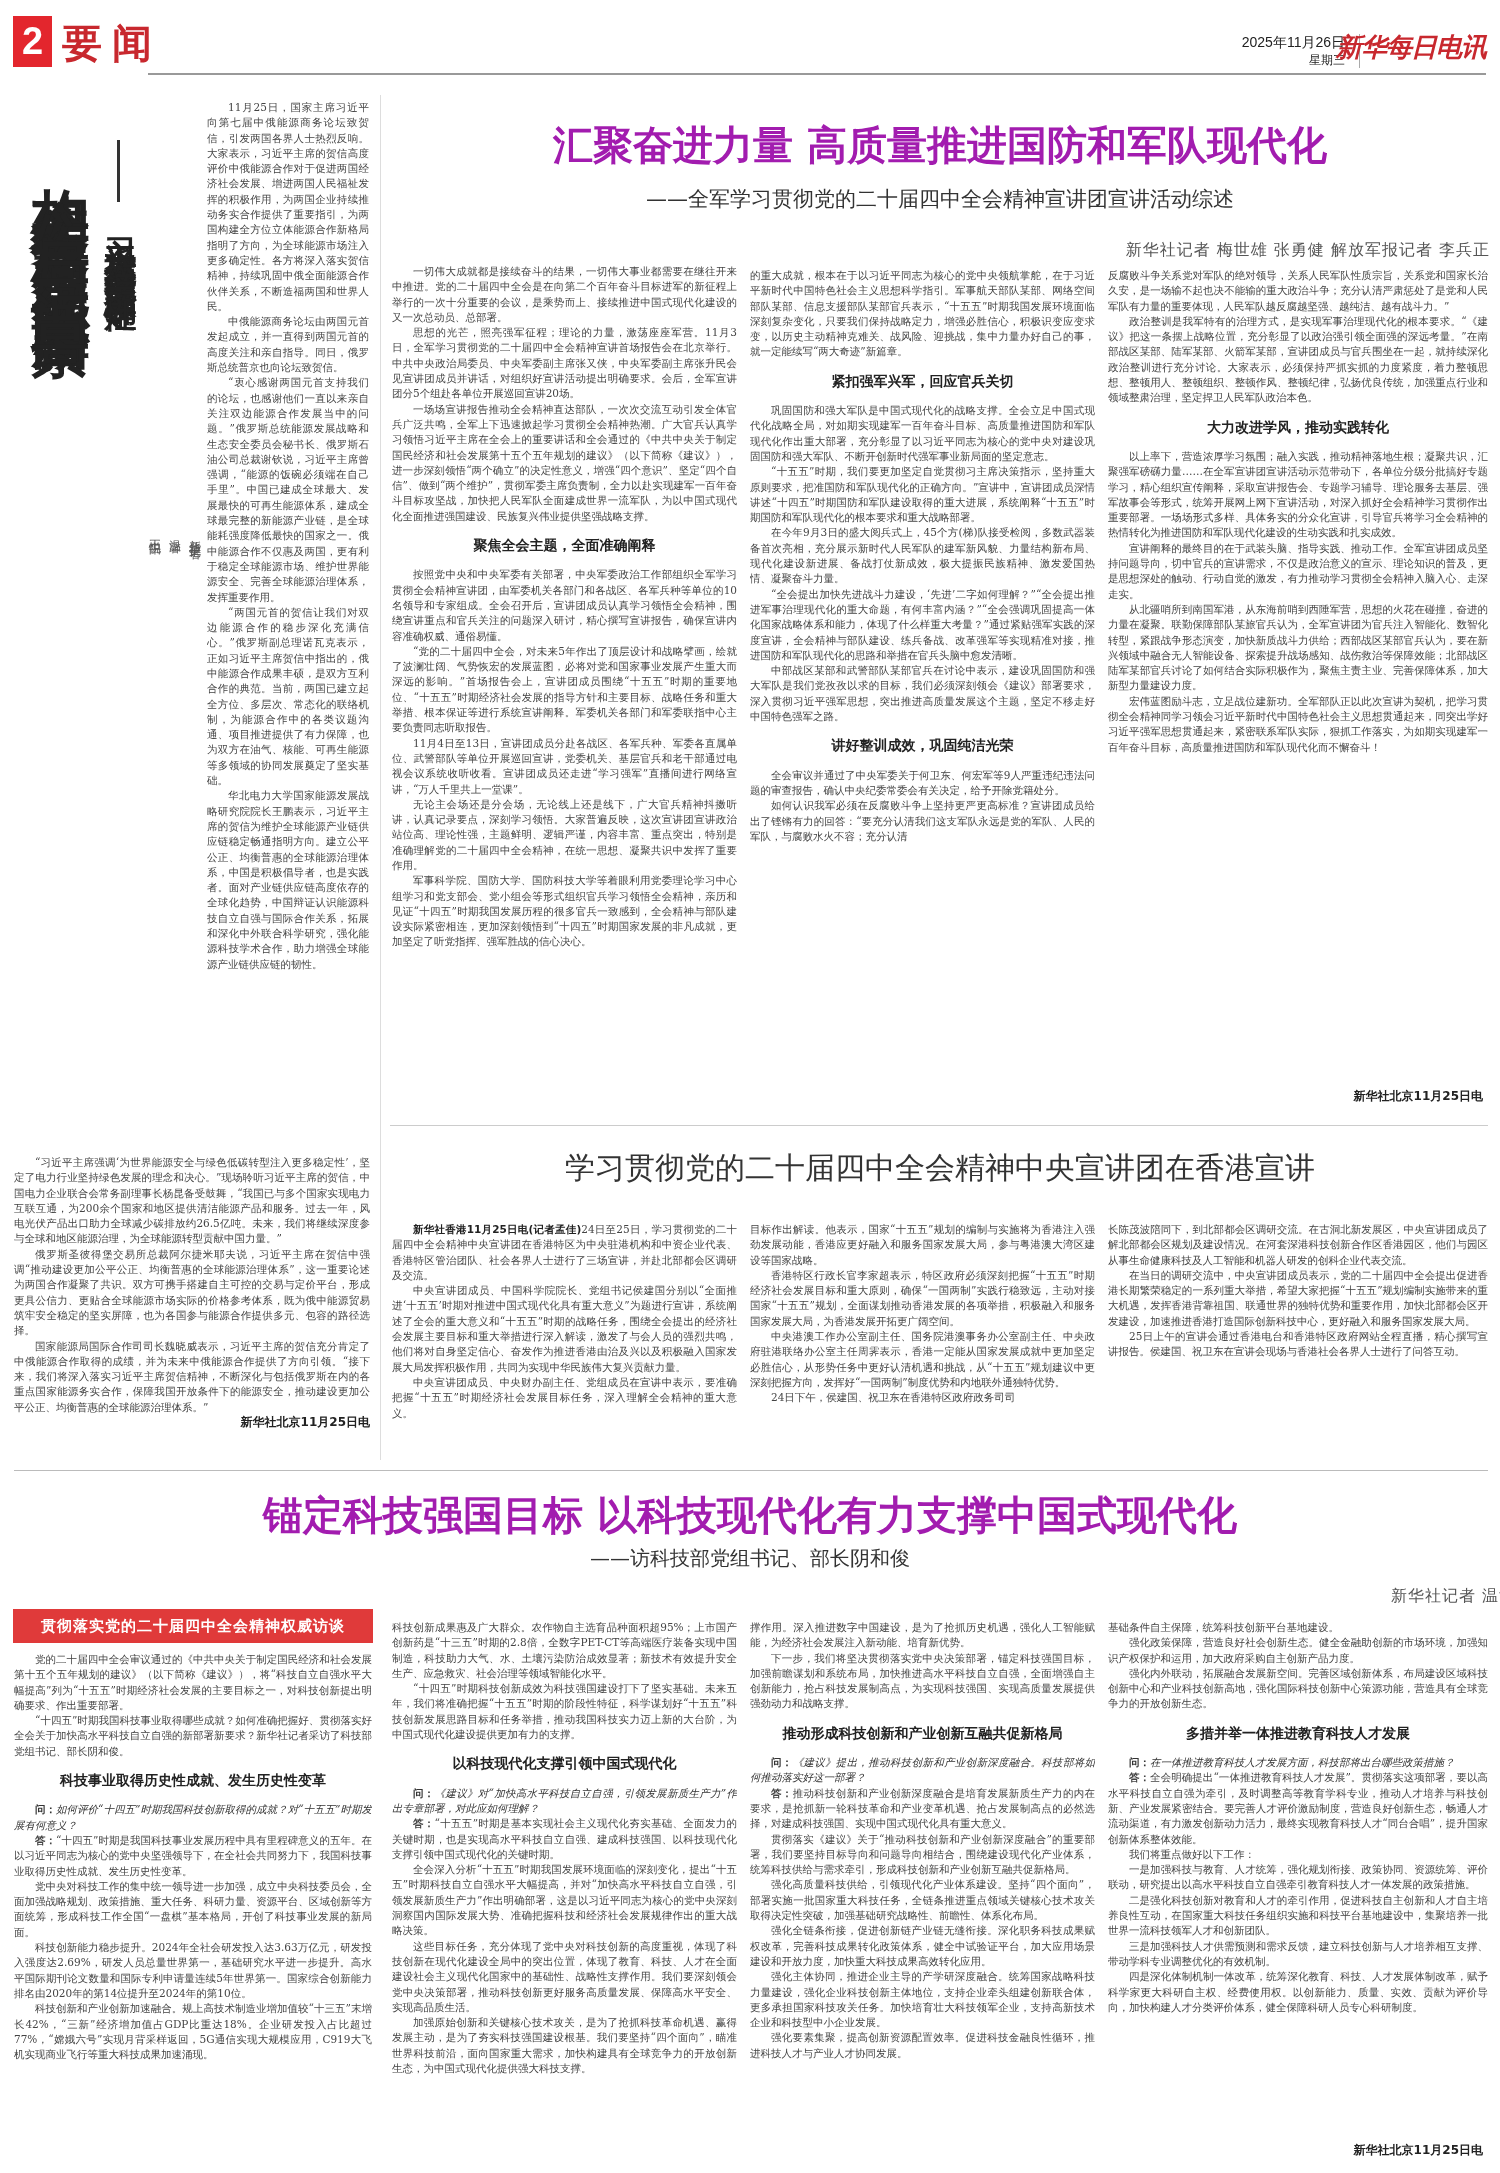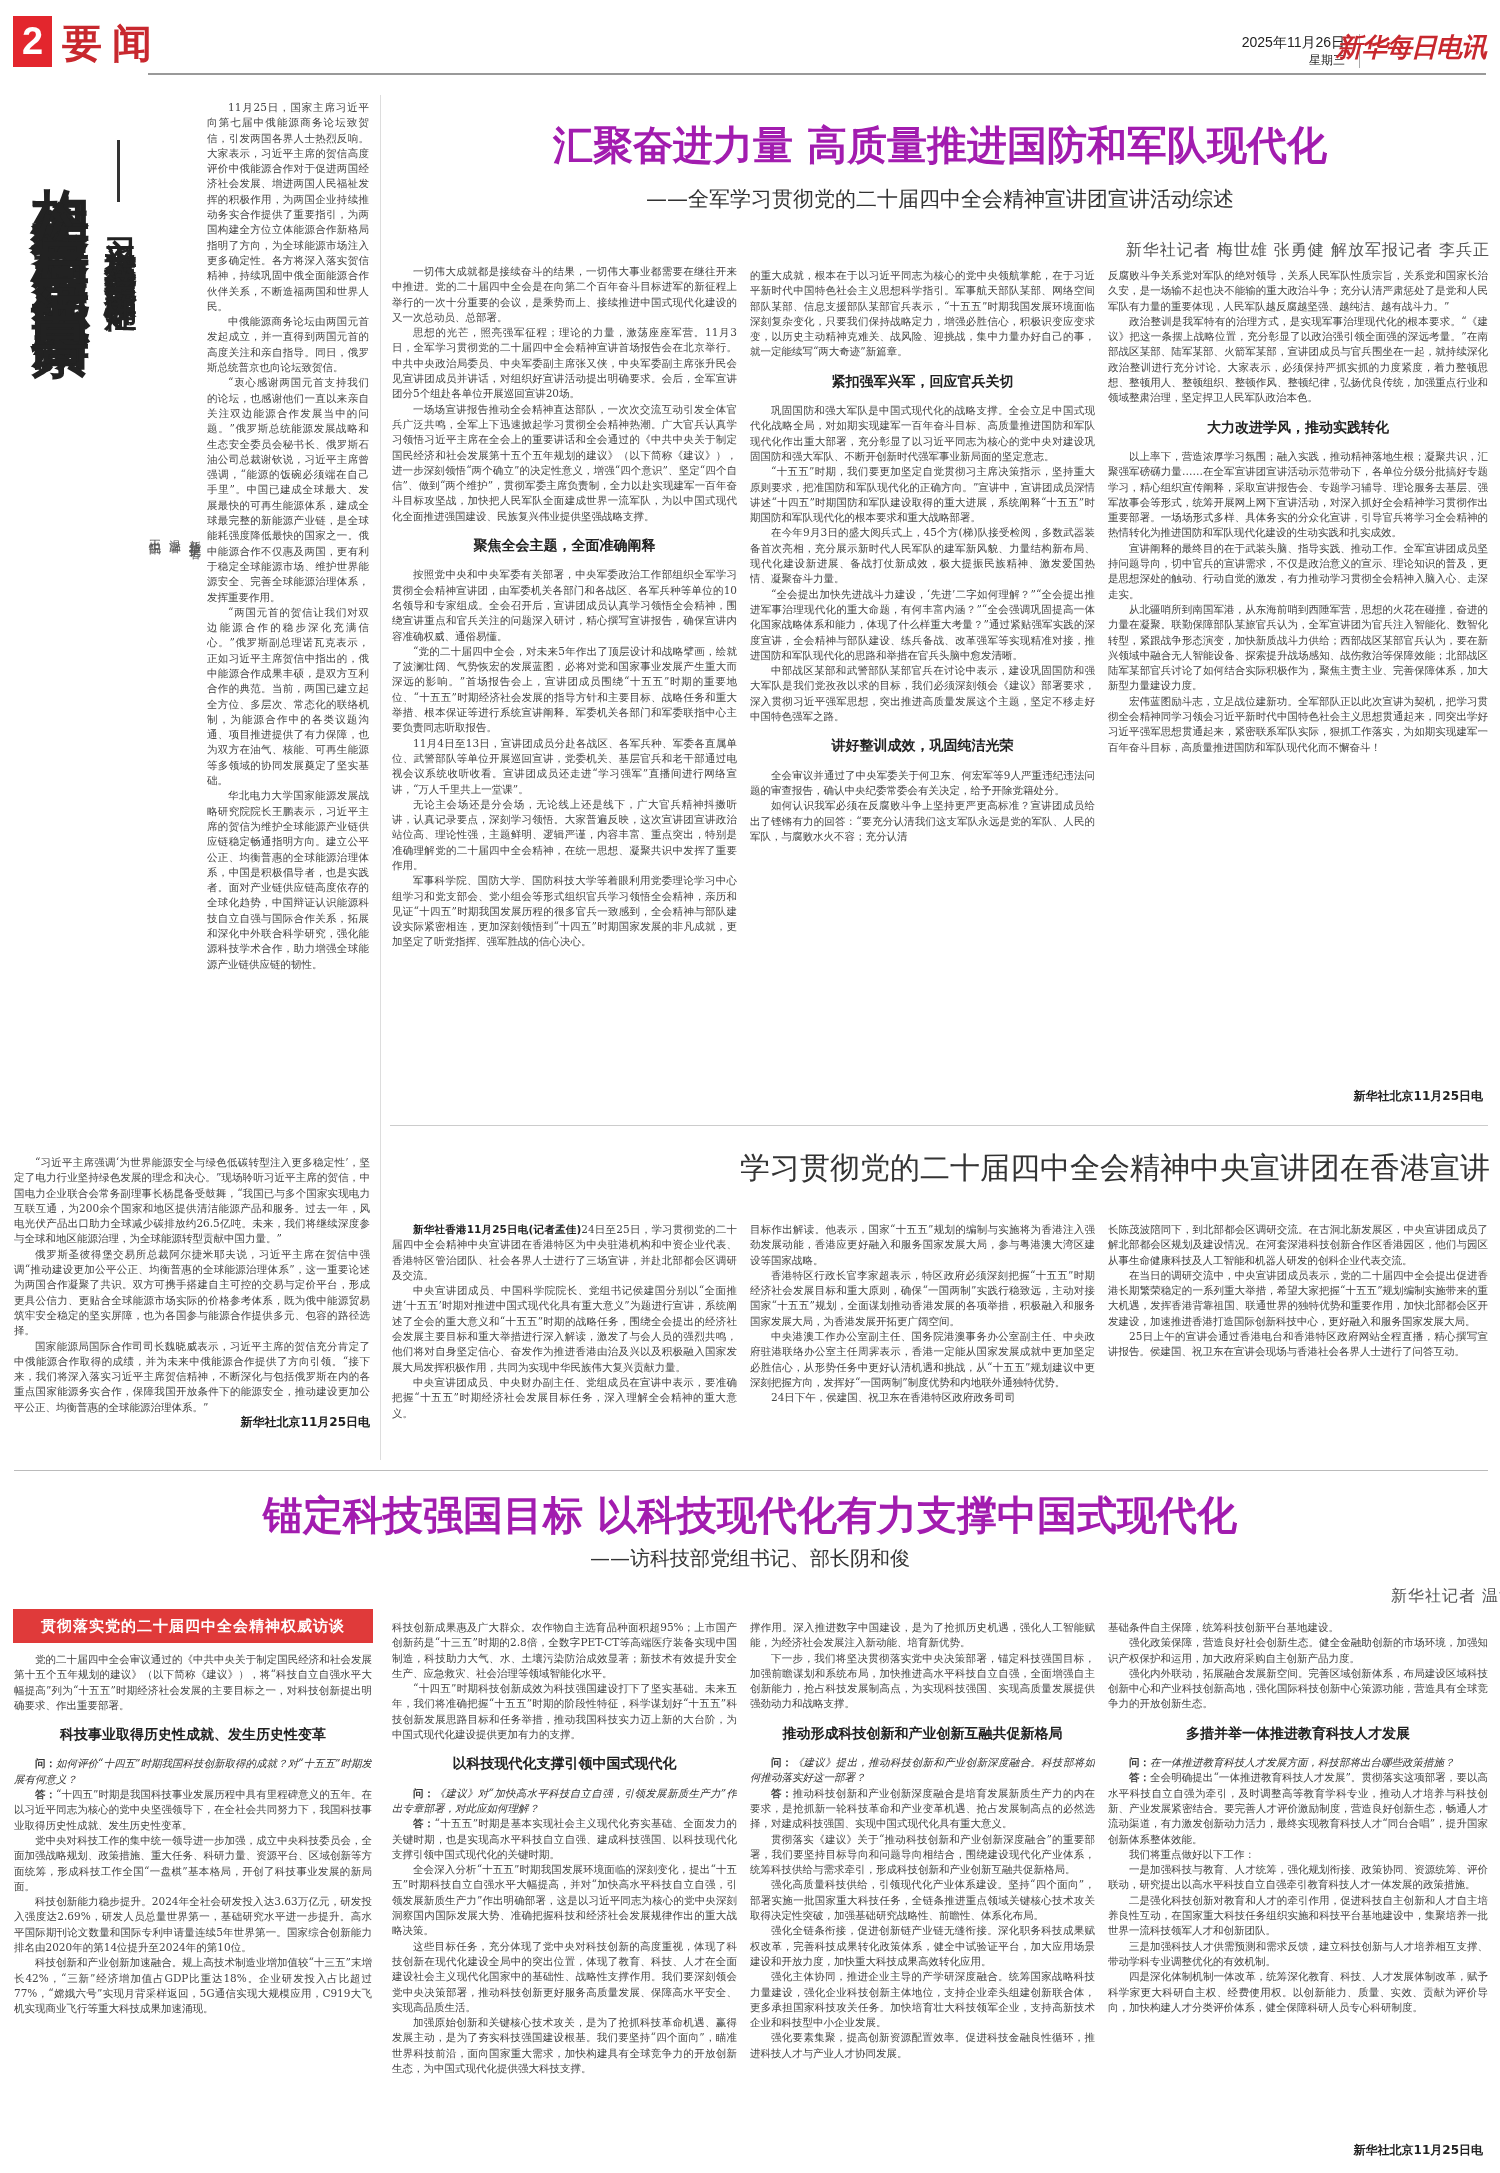--- a/index.html
+++ b/index.html
@@ -104,21 +104,21 @@
   <div class="subhead">大力改进学风，推动实践转化</div>
   <p>以上率下，营造浓厚学习氛围；融入实践，推动精神落地生根；凝聚共识，汇聚强军磅礴力量……在全军宣讲团宣讲活动示范带动下，各单位分级分批搞好专题学习，精心组织宣传阐释，采取宣讲报告会、专题学习辅导、理论服务去基层、强军故事会等形式，统筹开展网上网下宣讲活动，对深入抓好全会精神学习贯彻作出重要部署。一场场形式多样、具体务实的分众化宣讲，引导官兵将学习全会精神的热情转化为推进国防和军队现代化建设的生动实践和扎实成效。</p>
   <p>宣讲阐释的最终目的在于武装头脑、指导实践、推动工作。全军宣讲团成员坚持问题导向，切中官兵的宣讲需求，不仅是政治意义的宣示、理论知识的普及，更是思想深处的触动、行动自觉的激发，有力推动学习贯彻全会精神入脑入心、走深走实。</p>
   <p>从北疆哨所到南国军港，从东海前哨到西陲军营，思想的火花在碰撞，奋进的力量在凝聚。联勤保障部队某旅官兵认为，全军宣讲团为官兵注入智能化、数智化转型，紧跟战争形态演变，加快新质战斗力供给；西部战区某部官兵认为，要在新兴领域中融合无人智能设备、探索提升战场感知、战伤救治等保障效能；北部战区陆军某部官兵讨论了如何结合实际积极作为，聚焦主责主业、完善保障体系，加大新型力量建设力度。</p>
   <p>宏伟蓝图励斗志，立足战位建新功。全军部队正以此次宣讲为契机，把学习贯彻全会精神同学习领会习近平新时代中国特色社会主义思想贯通起来，同突出学好习近平强军思想贯通起来，紧密联系军队实际，狠抓工作落实，为如期实现建军一百年奋斗目标，高质量推进国防和军队现代化而不懈奋斗！</p>
 </div>
 <div class="abs dateline" style="left:1108px; top:1088px; width:375px;">新华社北京11月25日电</div>
 
 <div class="abs divider-h" style="left:390px; top:1125px; width:1098px;"></div>
 
-<div class="abs h-main" style="left:390px; top:1148px; width:1100px; font-size:30px; font-weight:normal; color:#333;text-align:right;">学习贯彻党的二十届四中全会精神中央宣讲团在香港宣讲</div>
+<div class="abs h-main" style="left:390px; top:1148px; width:1100px; font-size:30px; font-weight:normal; color:#333;">学习贯彻党的二十届四中全会精神中央宣讲团在香港宣讲</div>
 <div class="col text" style="left:392px; top:1222px; width:345px; height:240px;">
   <p><b style="font-family:'DejaVu Sans',sans-serif; color:#222;">新华社香港11月25日电(记者孟佳)</b><span>24日至25日，学习贯彻党的二十届四中全会精神中央宣讲团在香港特区为中央驻港机构和中资企业代表、香港特区管治团队、社会各界人士进行了三场宣讲，并赴北部都会区调研及交流。</span></p>
   <p>中央宣讲团成员、中国科学院院长、党组书记侯建国分别以“全面推进‘十五五’时期对推进中国式现代化具有重大意义”为题进行宣讲，系统阐述了全会的重大意义和“十五五”时期的战略任务，围绕全会提出的经济社会发展主要目标和重大举措进行深入解读，激发了与会人员的强烈共鸣，他们将对自身坚定信心、奋发作为推进香港由治及兴以及积极融入国家发展大局发挥积极作用，共同为实现中华民族伟大复兴贡献力量。</p>
   <p>中央宣讲团成员、中央财办副主任、党组成员在宣讲中表示，要准确把握“十五五”时期经济社会发展目标任务，深入理解全会精神的重大意义。</p>
 </div>
 <div class="col text" style="left:750px; top:1222px; width:345px; height:240px;">
   <p style="text-indent:0">目标作出解读。他表示，国家“十五五”规划的编制与实施将为香港注入强劲发展动能，香港应更好融入和服务国家发展大局，参与粤港澳大湾区建设等国家战略。</p>
   <p>香港特区行政长官李家超表示，特区政府必须深刻把握“十五五”时期经济社会发展目标和重大原则，确保“一国两制”实践行稳致远，主动对接国家“十五五”规划，全面谋划推动香港发展的各项举措，积极融入和服务国家发展大局，为香港发展开拓更广阔空间。</p>
   <p>中央港澳工作办公室副主任、国务院港澳事务办公室副主任、中央政府驻港联络办公室主任周霁表示，香港一定能从国家发展成就中更加坚定必胜信心，从形势任务中更好认清机遇和挑战，从“十五五”规划建议中更深刻把握方向，发挥好“一国两制”制度优势和内地联外通独特优势。</p>
   <p>24日下午，侯建国、祝卫东在香港特区政府政务司司</p>
@@ -132,20 +132,21 @@
 <div class="abs divider-h" style="left:14px; top:1470px; width:1474px; background:#bbb;"></div>
 
 <div class="abs h-main" style="left:0; top:1488px; width:1500px; font-size:40px;">锚定科技强国目标  以科技现代化有力支撑中国式现代化</div>
 <div class="abs h-sub" style="left:0; top:1545px; width:1500px; font-size:20px;">——访科技部党组书记、部长阴和俊</div>
 <div class="abs byline" style="left:0; top:1586px; width:1500px;margin-left:33px;">新华社记者  温竞华</div>
 
 <div class="abs red-banner">贯彻落实党的二十届四中全会精神权威访谈</div>
 
 <div class="col text" style="left:14px; top:1652px; width:358px; height:510px;">
   <p>党的二十届四中全会审议通过的《中共中央关于制定国民经济和社会发展第十五个五年规划的建议》（以下简称《建议》），将“科技自立自强水平大幅提高”列为“十五五”时期经济社会发展的主要目标之一，对科技创新提出明确要求、作出重要部署。</p>
+  <p>“十四五”时期我国科技事业取得哪些成就？如何准确把握好、贯彻落实好全会关于加快高水平科技自立自强的新部署新要求？新华社记者采访了科技部党组书记、部长阴和俊。</p>
   <div class="subhead">科技事业取得历史性成就、发生历史性变革</div>
   <p class="qa-q"><b>问：</b><span>如何评价“十四五”时期我国科技创新取得的成就？对“十五五”时期发展有何意义？</span></p>
   <p class="qa-a"><b>答：</b><span>“十四五”时期是我国科技事业发展历程中具有里程碑意义的五年。在以习近平同志为核心的党中央坚强领导下，在全社会共同努力下，我国科技事业取得历史性成就、发生历史性变革。</span></p>
   <p>党中央对科技工作的集中统一领导进一步加强，成立中央科技委员会，全面加强战略规划、政策措施、重大任务、科研力量、资源平台、区域创新等方面统筹，形成科技工作全国“一盘棋”基本格局，开创了科技事业发展的新局面。</p>
   <p>科技创新能力稳步提升。2024年全社会研发投入达3.63万亿元，研发投入强度达2.69%，研发人员总量世界第一，基础研究水平进一步提升。高水平国际期刊论文数量和国际专利申请量连续5年世界第一。国家综合创新能力排名由2020年的第14位提升至2024年的第10位。</p>
   <p>科技创新和产业创新加速融合。规上高技术制造业增加值较“十三五”末增长42%，“三新”经济增加值占GDP比重达18%。企业研发投入占比超过77%，“嫦娥六号”实现月背采样返回，5G通信实现大规模应用，C919大飞机实现商业飞行等重大科技成果加速涌现。</p>
 </div>
 <div class="col text" style="left:392px; top:1620px; width:345px; height:545px;">
   <p style="text-indent:0">科技创新成果惠及广大群众。农作物自主选育品种面积超95%；上市国产创新药是“十三五”时期的2.8倍，全数字PET-CT等高端医疗装备实现中国制造，科技助力大气、水、土壤污染防治成效显著；新技术有效提升安全生产、应急救灾、社会治理等领域智能化水平。</p>
   <p>“十四五”时期科技创新成效为科技强国建设打下了坚实基础。未来五年，我们将准确把握“十五五”时期的阶段性特征，科学谋划好“十五五”科技创新发展思路目标和任务举措，推动我国科技实力迈上新的大台阶，为中国式现代化建设提供更加有力的支撑。</p>

